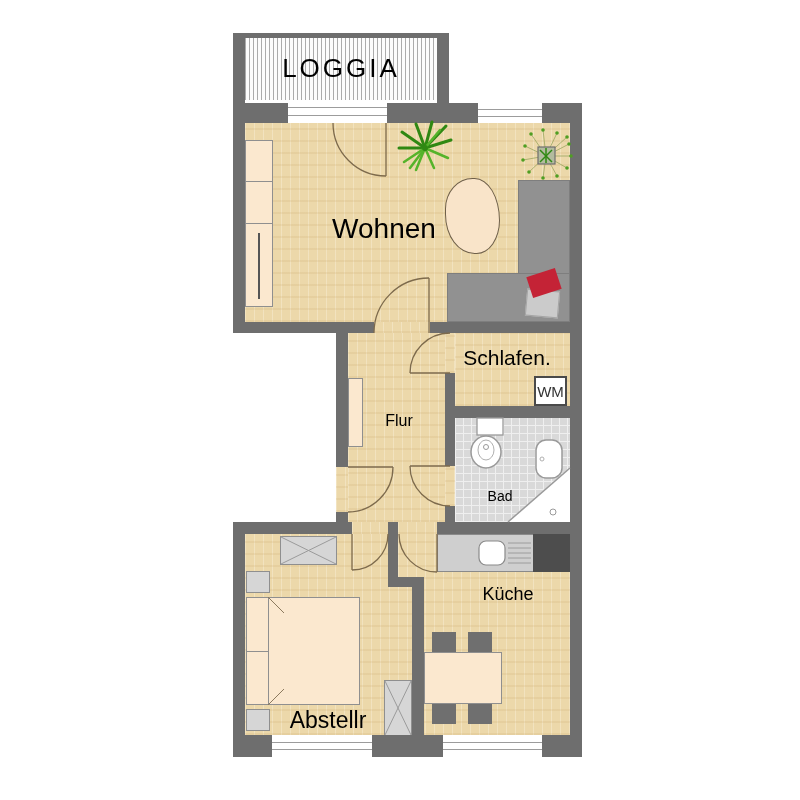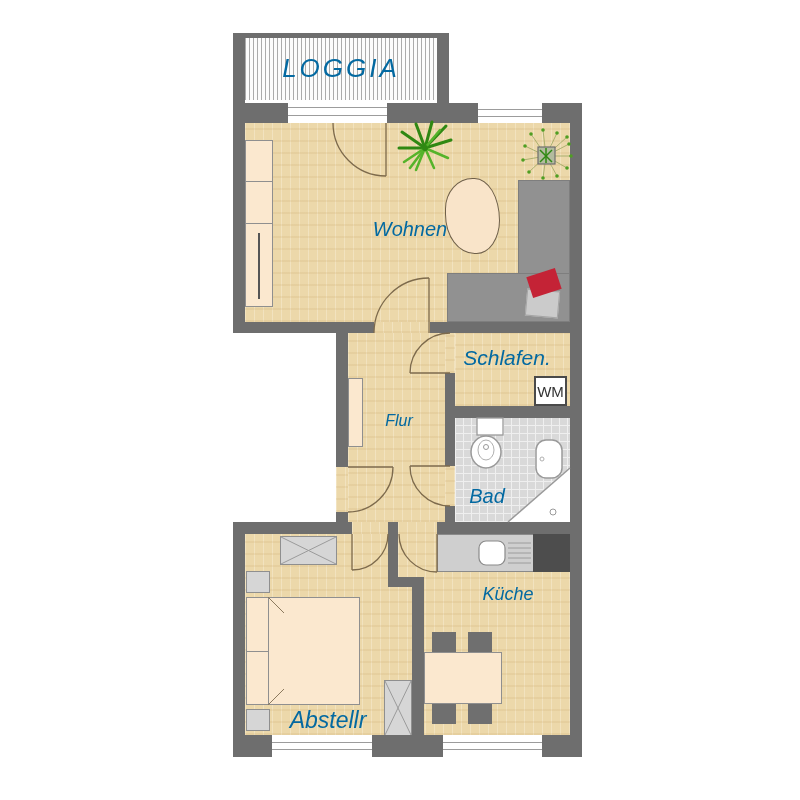--- a/index.html
+++ b/index.html
@@ -14,21 +14,21 @@
   .tile{position:absolute;background-color:#d9d9d9;
     background-image:
       repeating-linear-gradient(0deg,#efefef 0 1px,transparent 1px 8px),
       repeating-linear-gradient(90deg,#efefef 0 1px,transparent 1px 8px);}
   .rail{position:absolute;background:repeating-linear-gradient(90deg,#ababab 0 1px,#fcfcfc 1px 4px);}
   .win{position:absolute;background:#fff;display:flex;flex-direction:column;justify-content:space-evenly;}
   .wline{height:1px;background:#9c9c9c;}
   .cream{position:absolute;background:#fbe8cf;border:1px solid #8f8f8f;box-sizing:border-box;}
   .grayf{position:absolute;background:#d6d6d6;border:1px solid #8f8f8f;box-sizing:border-box;}
   .sofa{position:absolute;background:#919191;border:1px solid #7e7e7e;box-sizing:border-box;}
-  .label{position:absolute;transform:translate(-50%,-50%);color:#0369a1;white-space:nowrap;font-style:italic;}
+  .label{position:absolute;transform:translate(-50%,-50%);color:#000000;white-space:nowrap;}
   .arcline{stroke:#7d6a4c;stroke-width:1.3;fill:none;}
   svg.overlay{position:absolute;left:0;top:0;z-index:6;pointer-events:none;}
   .z1{z-index:1}.z2{z-index:2}.z3{z-index:3}.z4{z-index:4}.z7{z-index:7}
 </style>
 </head>
 <body>
 
 <div class="plan">
 
   <div class="wood z1" style="left:245px;top:123px;width:325px;height:199px"></div>
@@ -239,20 +239,20 @@
           <line x1="546" y1="156" x2="540" y2="150"></line>
         <line x1="546" y1="156" x2="552" y2="162"></line>
           <line x1="546" y1="156" x2="540" y2="162"></line>
         <line x1="546" y1="156" x2="546" y2="148"></line>
           <line x1="546" y1="156" x2="546" y2="163"></line>
       </g>
     </g>
   </svg>
 
   <div class="label z7" style="left:341px;top:68px;font-size:26px;letter-spacing:3px">LOGGIA</div>
-  <div class="label z7" style="left:410px;top:229px;font-size:20px">Wohnen</div>
+  <div class="label z7" style="left:384px;top:229px;font-size:28px">Wohnen</div>
   <div class="label z7" style="left:507px;top:358px;font-size:21px">Schlafen.</div>
   <div class="label z7" style="left:399px;top:421px;font-size:16px">Flur</div>
-  <div class="label z7" style="left:487px;top:496px;font-size:20px">Bad</div>
+  <div class="label z7" style="left:500px;top:496px;font-size:14px">Bad</div>
   <div class="label z7" style="left:508px;top:594px;font-size:18px">Küche</div>
   <div class="label z7" style="left:328px;top:720px;font-size:23px">Abstellr</div>
 
 </div>
 
 </body></html>

